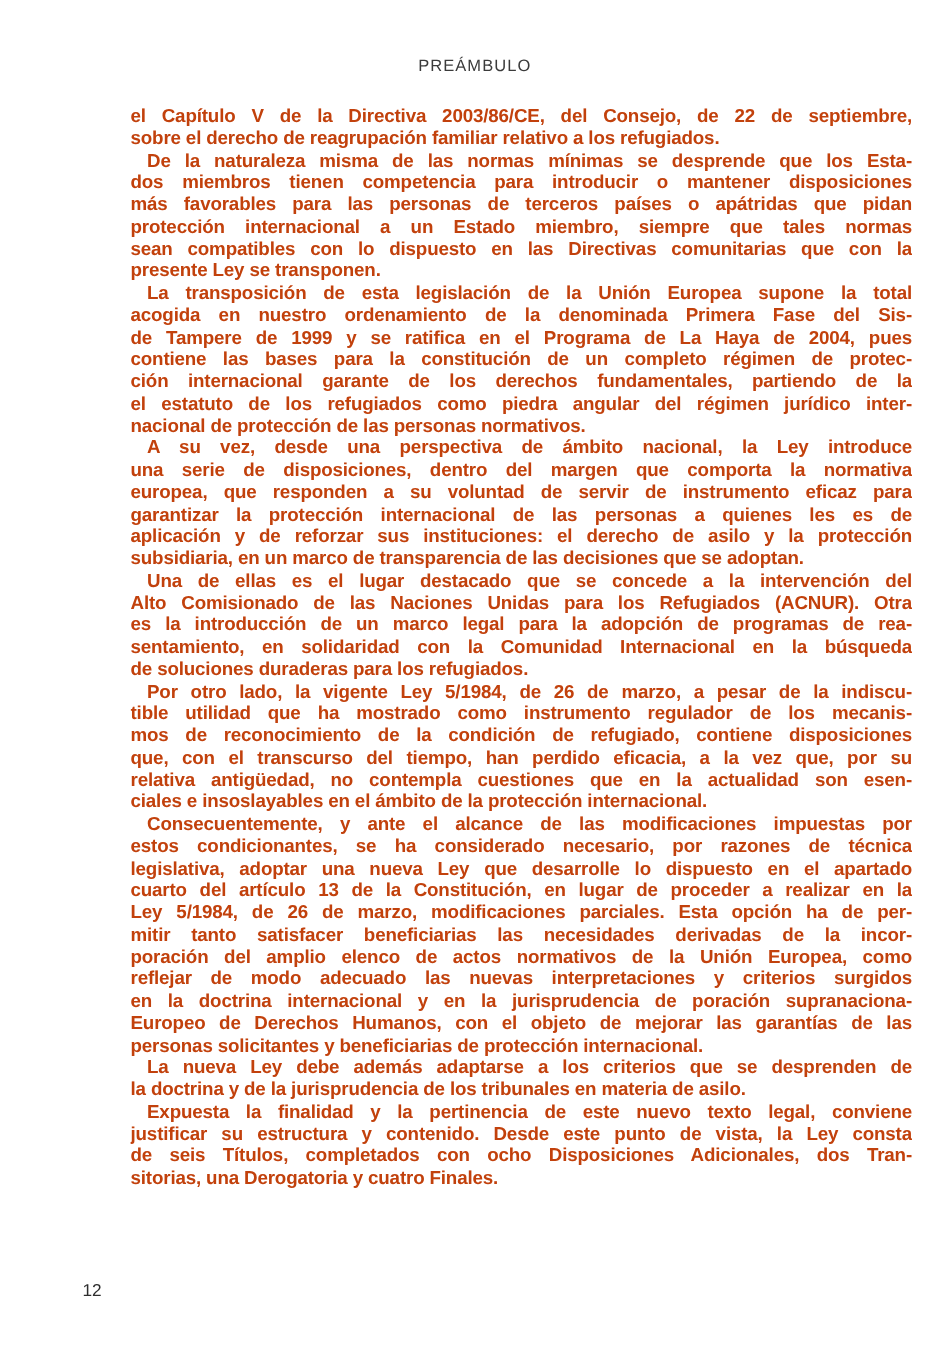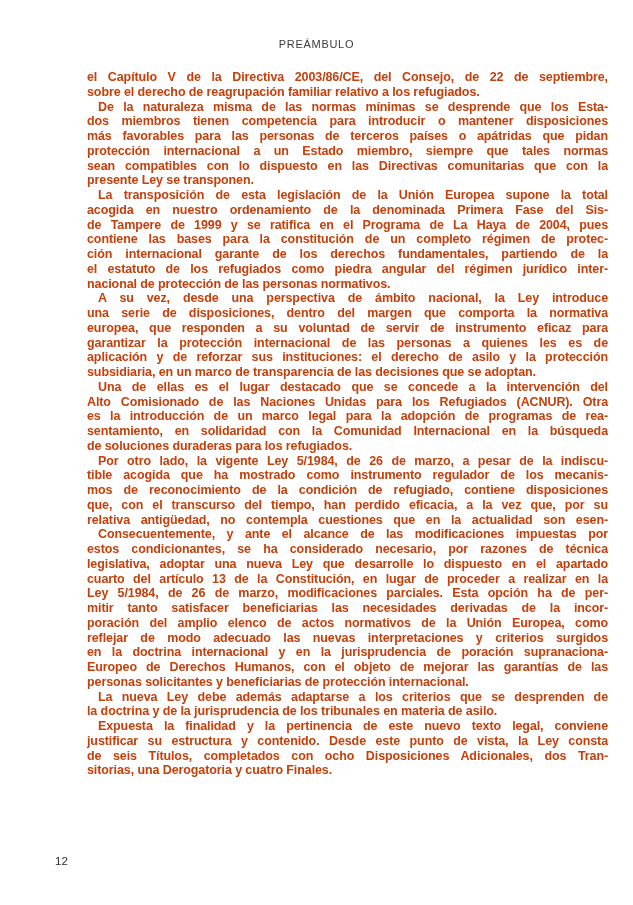--- a/index.html
+++ b/index.html
@@ -101,24 +101,25 @@
       </div>
       <div class="para">
         <div class="line indent">Una de ellas es el lugar destacado que se concede a la intervención del</div>
         <div class="line">Alto Comisionado de las Naciones Unidas para los Refugiados (ACNUR). Otra</div>
         <div class="line">es la introducción de un marco legal para la adopción de programas de rea-</div>
         <div class="line">sentamiento, en solidaridad con la Comunidad Internacional en la búsqueda</div>
         <div class="line last">de soluciones duraderas para los refugiados.</div>
       </div>
       <div class="para">
         <div class="line indent">Por otro lado, la vigente Ley 5/1984, de 26 de marzo, a pesar de la indiscu-</div>
-        <div class="line">tible acogida que ha mostrado como instrumento regulador de los mecanis-</div>
+        <div class="line">tible utilidad que ha mostrado como instrumento regulador de los mecanis-</div>
         <div class="line">mos de reconocimiento de la condición de refugiado, contiene disposiciones</div>
         <div class="line">que, con el transcurso del tiempo, han perdido eficacia, a la vez que, por su</div>
         <div class="line">relativa antigüedad, no contempla cuestiones que en la actualidad son esen-</div>
+        <div class="line last">ciales e insoslayables en el ámbito de la protección internacional.</div>
       </div>
       <div class="para">
         <div class="line indent">Consecuentemente, y ante el alcance de las modificaciones impuestas por</div>
         <div class="line">estos condicionantes, se ha considerado necesario, por razones de técnica</div>
         <div class="line">legislativa, adoptar una nueva Ley que desarrolle lo dispuesto en el apartado</div>
         <div class="line">cuarto del artículo 13 de la Constitución, en lugar de proceder a realizar en la</div>
         <div class="line">Ley 5/1984, de 26 de marzo, modificaciones parciales. Esta opción ha de per-</div>
         <div class="line">mitir tanto satisfacer beneficiarias las necesidades derivadas de la incor-</div>
         <div class="line">poración del amplio elenco de actos normativos de la Unión Europea, como</div>
         <div class="line">reflejar de modo adecuado las nuevas interpretaciones y criterios surgidos</div>

